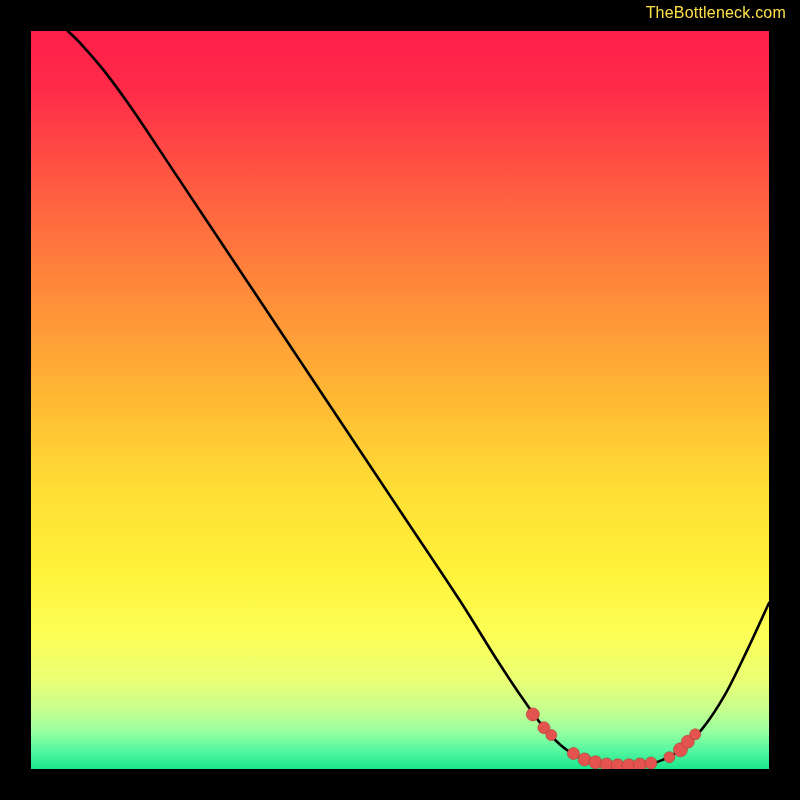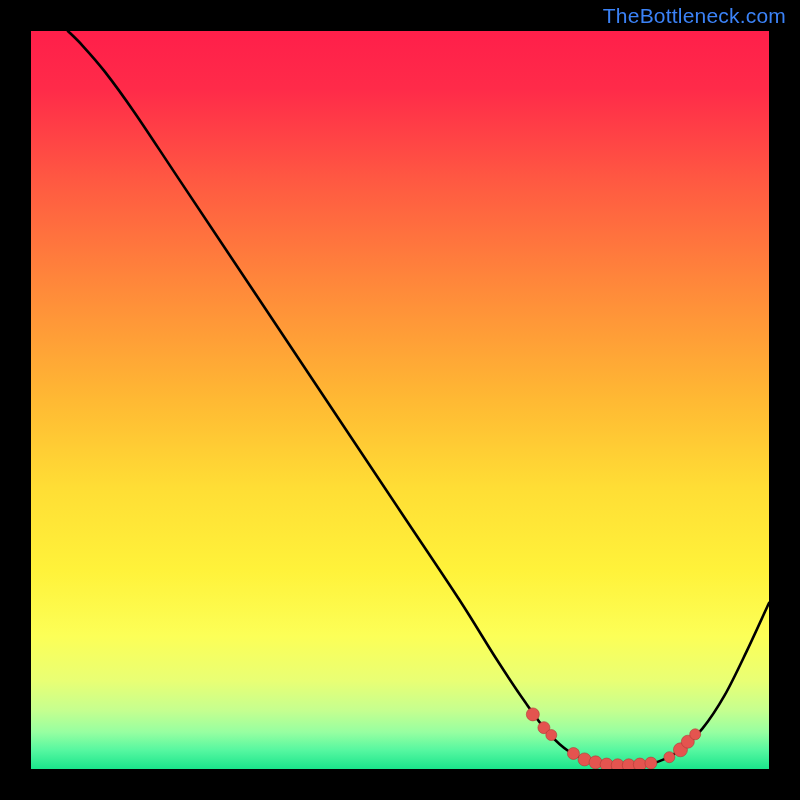--- a/index.html
+++ b/index.html
@@ -13,22 +13,22 @@
   }
   .container {
     position: relative;
     width: 800px;
     height: 800px;
   }
   .watermark {
     position: absolute;
     top: 4px;
     right: 14px;
-    color: #3b82f6;
-    font-size: 21px;
+    color: #fde047;
+    font-size: 16px;
     font-weight: 500;
     letter-spacing: 0.2px;
     z-index: 5;
   }
   svg.plot {
     position: absolute;
     left: 31px;
     top: 31px;
     width: 738px;
     height: 738px;

